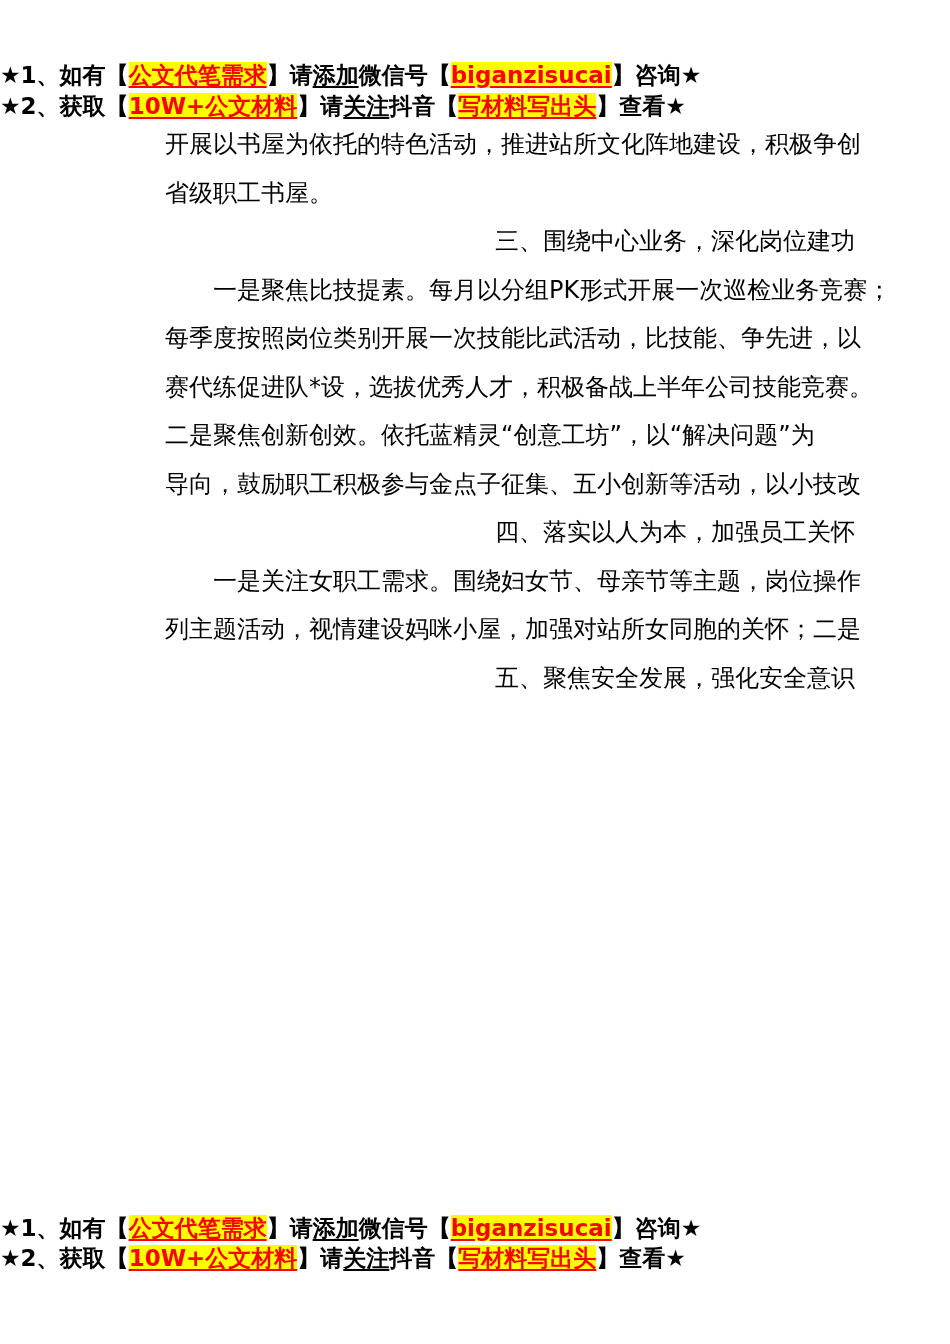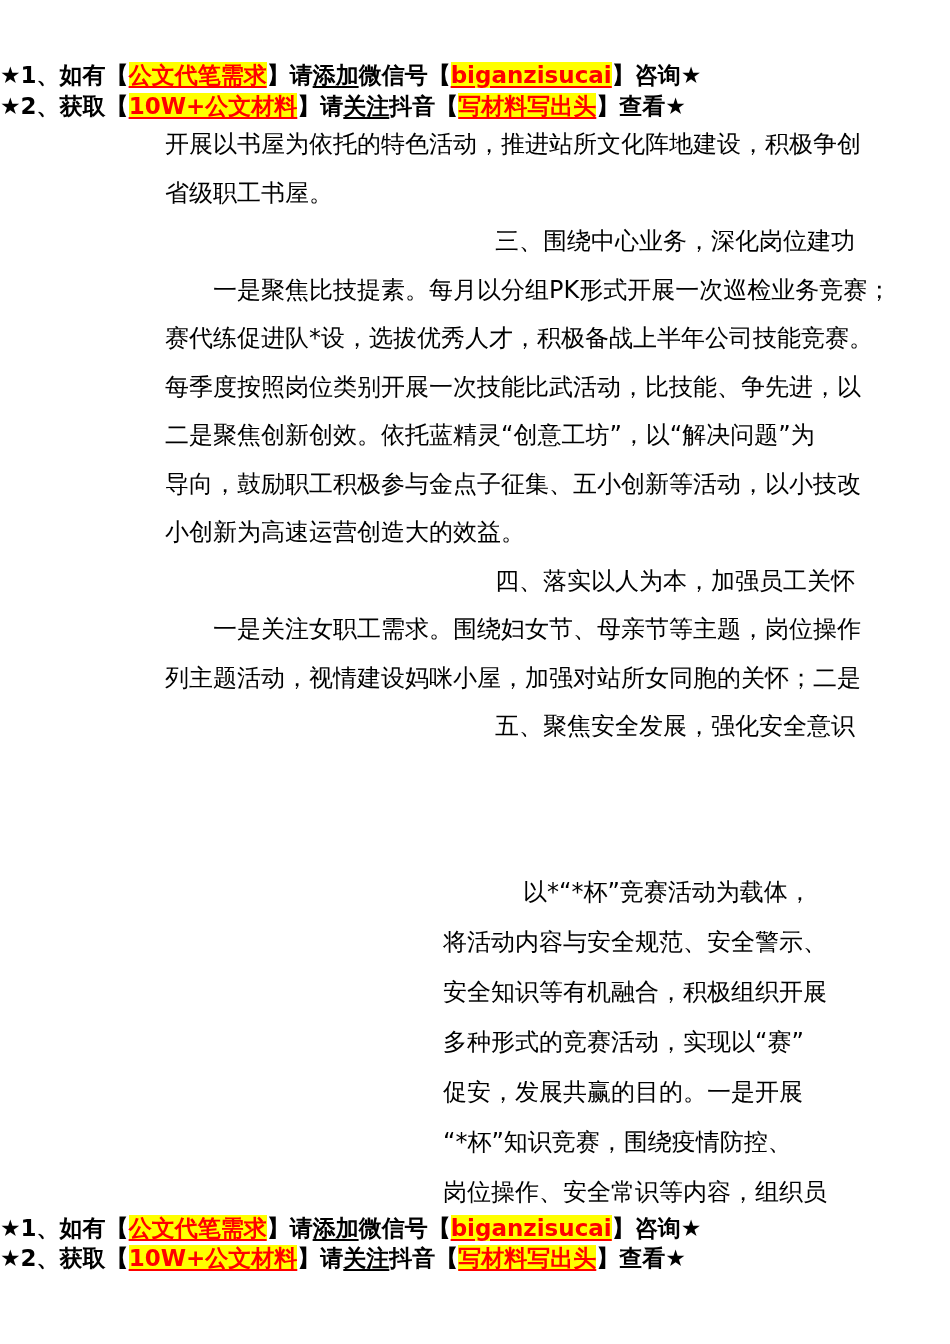--- a/index.html
+++ b/index.html
@@ -76,39 +76,29 @@
   <div class="notice notice-header">
     <div class="notice-line"><span>★1、如有【</span><span class="hl">公文代笔需求</span><span>】请</span><span class="u">添加</span><span>微信号【</span><span class="hl">biganzisucai</span><span>】咨询★</span></div>
     <div class="notice-line"><span>★2、获取【</span><span class="hl">10W+公文材料</span><span>】请</span><span class="u">关注</span><span>抖音【</span><span class="hl">写材料写出头</span><span>】查看★</span></div>
   </div>
 
   <div class="body-text">
     <div class="line">开展以书屋为依托的特色活动，推进站所文化阵地建设，积极争创</div>
     <div class="line">省级职工书屋。</div>
     <div class="line ind">三、围绕中心业务，深化岗位建功</div>
     <div class="line ind">一是聚焦比技提素。每月以分组PK形式开展一次巡检业务竞赛；</div>
+    <div class="line">每季度按照岗位类别开展一次技能比武活动，比技能、争先进，以</div>
     <div class="line">赛代练促进队*设，选拔优秀人才，积极备战上半年公司技能竞赛。</div>
-    <div class="line">每季度按照岗位类别开展一次技能比武活动，比技能、争先进，以</div>
     <div class="line">二是聚焦创新创效。依托蓝精灵“创意工坊”，以“解决问题”为</div>
     <div class="line">导向，鼓励职工积极参与金点子征集、五小创新等活动，以小技改</div>
-    <div class="line">小创新为高速运营创造大的效益。</div>
     <div class="line ind">四、落实以人为本，加强员工关怀</div>
     <div class="line ind">一是关注女职工需求。围绕妇女节、母亲节等主题，岗位操作</div>
     <div class="line">列主题活动，视情建设妈咪小屋，加强对站所女同胞的关怀；二是</div>
     <div class="line ind">五、聚焦安全发展，强化安全意识</div>
   </div>
 
-  <div class="right-block">
-    <div class="line line-first">以*“*杯”竞赛活动为载体，</div>
-    <div class="line">将活动内容与安全规范、安全警示、</div>
-    <div class="line">安全知识等有机融合，积极组织开展</div>
-    <div class="line">多种形式的竞赛活动，实现以“赛”</div>
-    <div class="line">促安，发展共赢的目的。一是开展</div>
-    <div class="line">“*杯”知识竞赛，围绕疫情防控、</div>
-    <div class="line">岗位操作、安全常识等内容，组织员</div>
-  </div>
 
   <div class="notice notice-footer">
     <div class="notice-line"><span>★1、如有【</span><span class="hl">公文代笔需求</span><span>】请</span><span class="u">添加</span><span>微信号【</span><span class="hl">biganzisucai</span><span>】咨询★</span></div>
     <div class="notice-line"><span>★2、获取【</span><span class="hl">10W+公文材料</span><span>】请</span><span class="u">关注</span><span>抖音【</span><span class="hl">写材料写出头</span><span>】查看★</span></div>
   </div>
 
 </div>
 
 </body></html>

